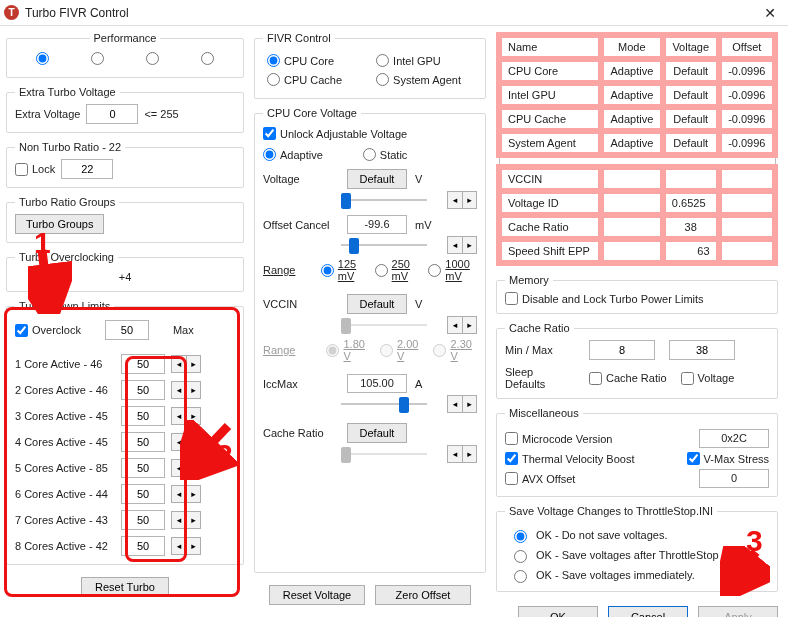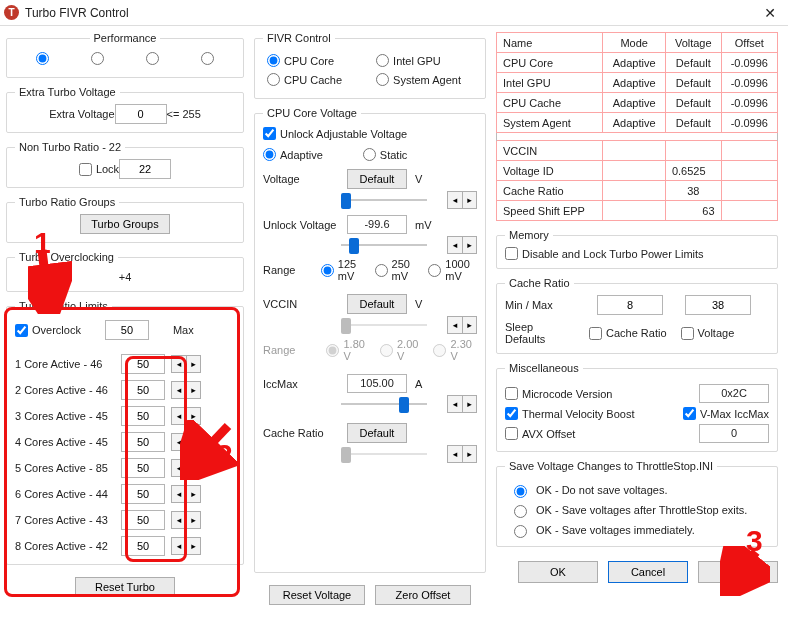--- a/index.html
+++ b/index.html
@@ -52,22 +52,21 @@
     padding: 0 4px;
     color: #222;
   }
   .center { text-align: center; }
   .radio-row {
     display: flex; justify-content: space-around; align-items: center;
     padding: 2px 0 4px;
   }
   .radio-row input { margin: 0; }
   .row {
-    display: flex; align-items: center; 
-    justify-content: center;
+    display: flex; align-items: center; gap: 6px;
   }
   .lbl { font-size: 11px; }
   input.txt {
     height: 20px;
     border: 1px solid #b5b5b5;
     font-size: 11px;
     text-align: center;
     padding: 0 2px;
     background:#fff;
   }
@@ -128,28 +127,28 @@
   }
   .slider-track .track {
     position:absolute; left:0; right:50px; top:6px; height:2px; background:#c9c9c9;
   }
   .slider-track .thumb {
     position:absolute; top:0; width:10px; height:16px;
     background:#0a6bd6; border-radius:2px;
   }
   .slider-track .stepper { position:absolute; right:0; top:-2px; }
   .range-row {
-    display:flex; align-items:center; gap:10px; margin-top:6px; font-size:11px;
+    display:flex; align-items:center; gap:10px; margin-top:6px; font-size:11px;text-decoration:underline;
   }
   .range-row .sl-lbl { width:60px; }
   .vtable {
     width:100%; border-collapse:collapse; font-size:11px;
   }
   .vtable th, .vtable td {
-    border:1px solid #fca5a5; padding:3px 6px; text-align:left;
+    border:6px solid #fca5a5; padding:3px 6px; text-align:left;
     height:20px;
   }
   .vtable th { font-weight:normal; }
   .check-row { display:flex; align-items:center; gap:4px; font-size:11px; }
   .check-row input { margin:0; }
   .save-opt { display:flex; align-items:center; gap:6px; font-size:11px; margin:4px 0 0 4px;}
   .footer-btns { display:flex; gap:10px; justify-content:flex-end; margin-top:6px; }
   .footer-btns button {
     width:80px; height:22px; border:1px solid #adadad; background:#eaeaea; font-size:11px;
     font-family: inherit;
@@ -210,21 +209,21 @@
           <button class="btn">Turbo Groups</button>
         </div>
     </fieldset>
 
     <fieldset>
       <legend><span>Turbo Overclocking</span></legend>
       <div class="subtext">+4</div>
     </fieldset>
 
     <fieldset style="position:relative">
-      <legend><span>Turbo Ratio Limits</span></legend>
+      <legend><span>Turbo Down Limits</span></legend>
       <div class="red-box1"></div>
       <div class="red-box2"></div>
       <div class="row" style="justify-content:flex-start; gap:24px; margin-top:2px;">
         <label class="opt">
             <input type="checkbox" checked="" style=""> 
             <span>Overclock</span>
           </label>
         <input class="txt" style="width: 44px;" value="50">
         <span class="lbl">Max</span>
       </div>
@@ -290,21 +289,21 @@
     <input class="txt" value="50" style="">
     <div class="stepper">
               <button>◂</button>
               <button>▸</button>
             </div>
           </div>
         </div>
     </fieldset>
 
     <div class="reset-row">
-      <button class="btn" style="width:100px">Reset Turbo</button>
+      <button class="btn" style="width:88px">Reset Turbo</button>
     </div>
   </div>
 
   <div class="col col2">
     <fieldset>
       <legend><span>FIVR Control</span></legend>
       <div class="fivr-options">
         <div class="optcol">
           <label class="opt">
               <input type="radio" name="fivr" checked="" style=""> 
@@ -353,21 +352,21 @@
       <div class="slider-track">
         <div class="track"></div>
           <div class="thumb" style="left:0"></div>
         <div class="stepper">
             <button>◂</button>
             <button>▸</button>
           </div>
       </div>
 
       <div class="slider-row">
-        <span class="sl-lbl">Unlock Voltage</span>
+        <span class="sl-lbl">Offset Cancel</span>
         <div class="sl-val">-99.6</div>
         <span class="unit">mV</span>
       </div>
       <div class="slider-track">
         <div class="track"></div>
           <div class="thumb" style="left:8px"></div>
         <div class="stepper">
             <button>◂</button>
             <button>▸</button>
           </div>
@@ -525,21 +524,21 @@
     <fieldset>
       <legend><span>Memory</span></legend>
       <label class="check-row">
           <input type="checkbox" style=""> 
           <span>Disable and Lock Turbo Power Limits</span>
         </label>
     </fieldset>
 
     <fieldset>
       <legend><span>Cache Ratio</span></legend>
-      <div class="row" style="justify-content:flex-start; gap:22px;">
+      <div class="row" style="justify-content:flex-start; gap:14px;">
         <span class="lbl" style="width:70px">Min / Max</span>
         <input class="txt" style="width: 66px;" value="8">
         <input class="txt" style="width: 66px;" value="38">
       </div>
       <div class="row" style="justify-content:flex-start; gap:14px; margin-top:6px;">
         <span class="lbl" style="width:70px">Sleep Defaults</span>
         <label class="opt">
             <input type="checkbox" style=""> 
             <span>Cache Ratio</span>
           </label>
@@ -559,21 +558,21 @@
           </label>
         <div class="pill">0x2C</div>
       </div>
       <div class="misc-row">
         <label class="opt">
             <input type="checkbox" checked="" style=""> 
             <span>Thermal Velocity Boost</span>
           </label>
         <label class="opt">
             <input type="checkbox" checked="" style=""> 
-            <span>V-Max IccMax</span>
+            <span>V-Max Stress</span>
           </label>
       </div>
       <div class="misc-row">
         <label class="opt">
             <input type="checkbox" style=""> 
             <span>AVX Offset</span>
           </label>
         <div class="pill">0</div>
       </div>
     </fieldset>

